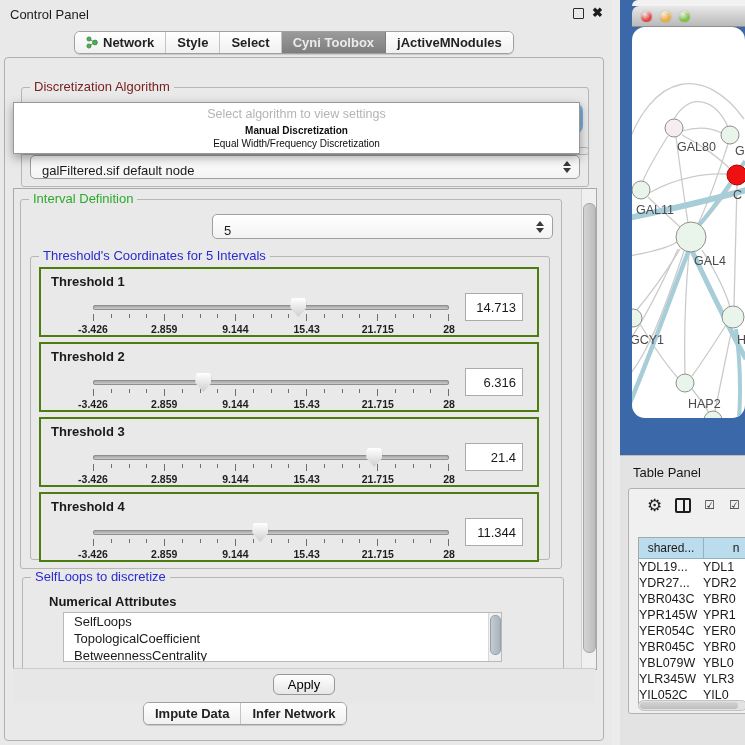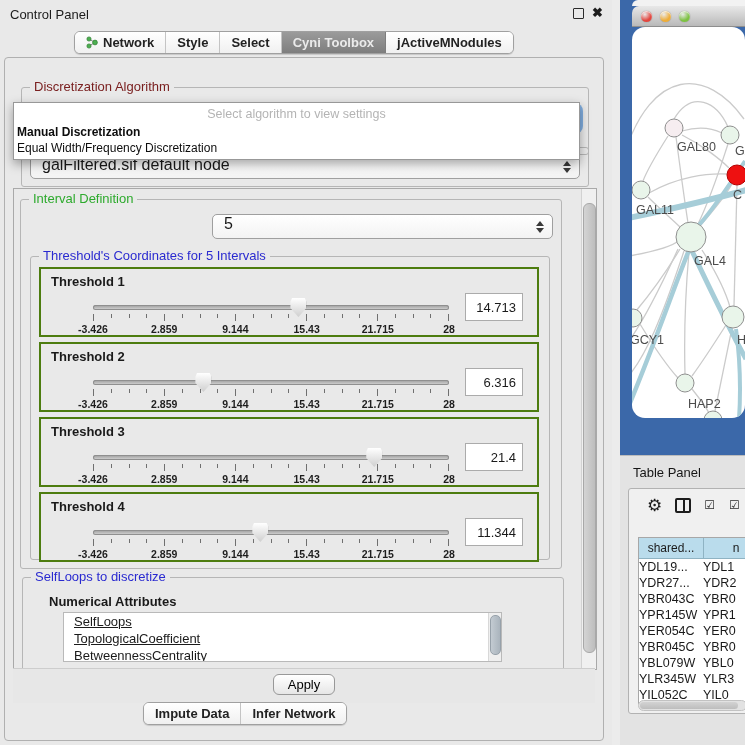--- a/index.html
+++ b/index.html
@@ -18,29 +18,29 @@
   .seg.sel{background:linear-gradient(#9b9b9b,#7e7e7e);color:#ebebeb;border-right-color:#7e7e7e;}
   #top-tabs{left:74px;top:31px;}
   #bottom-tabs{left:143px;top:702px;}
 
   .cp-pane{position:absolute;left:4px;top:57px;width:598px;height:682px;border:1px solid #b0b0b0;border-radius:4px;background:#e9e9e9;}
 
   .group{position:absolute;border:1px solid #b6b6b6;border-radius:3px;}
   .gtitle{position:absolute;top:-9px;left:8px;background:#e9e9e9;padding:0 4px;font-size:13px;white-space:nowrap;}
   .t-green{color:#2daa2d;}.t-blue{color:#2a2ad0;}.t-red{color:#7a2020;}.t-black{color:#141414;}
 
-  .combo{position:absolute;background:linear-gradient(#ffffff,#f3f3f3);border:1px solid #9f9f9f;border-radius:5px;font-size:16px;display:flex;align-items:flex-start;padding:0 26px 0 11px;box-sizing:border-box;}
+  .combo{position:absolute;background:linear-gradient(#ffffff,#f3f3f3);border:1px solid #9f9f9f;border-radius:5px;font-size:13px;display:flex;align-items:flex-end;padding:0 26px 0 11px;box-sizing:border-box;}
   .combo .arrs{position:absolute;right:8px;top:50%;transform:translateY(-50%);display:flex;flex-direction:column;gap:2px;}
   .tri-up{width:0;height:0;border-left:4px solid transparent;border-right:4px solid transparent;border-bottom:5px solid #3a3a3a;}
   .tri-dn{width:0;height:0;border-left:4px solid transparent;border-right:4px solid transparent;border-top:5px solid #3a3a3a;}
   .combo.focus{box-shadow:0 0 0 3px rgba(92,152,219,.75);border-color:#5a8fd0;}
 
   .popup{position:absolute;left:13px;top:82px;width:565px;background:#ffffff;border:1px solid #989898;box-shadow:0 4px 10px rgba(0,0,0,.35);z-index:30;padding:2px 0 3px 0;margin-top:20px;}
   .popup .ph{color:#b4b4b4;text-align:center;font-size:12.5px;padding:2px 0 3px 0;}
-  .popup .item{font-size:12px;color:#0d0d0d;padding:1px 3px;}
+  .popup .item{font-size:10px;color:#0d0d0d;padding:1px 3px;text-align:center;}
   .popup .item.bold{font-weight:bold;}
 
   .scrollwrap{position:absolute;left:13px;top:188px;width:582px;height:480px;border:1px solid #a9a9a9;background:#e9e9e9;overflow:hidden;}
   .vsb{position:absolute;right:0;top:0;width:14px;height:100%;background:#f0f0f0;border-left:1px solid #d2d2d2;}
   .vsb-thumb{position:absolute;left:1px;top:14px;width:11px;height:448px;background:linear-gradient(90deg,#d4d4d4,#bdbdbd);border:1px solid #a8a8a8;border-radius:6px;}
 
   .numrow-label{position:absolute;left:51px;top:18px;font-size:13px;font-weight:bold;margin-top:28px;}
 
   .thr-box{position:relative;margin:0 0 5px 8px;width:500px;height:70px;border:2px solid #4d7c0f;background:#e9e9e9;box-sizing:border-box;text-decoration:underline;}
   .thr-title{position:absolute;left:10px;top:5px;font-size:13px;font-weight:bold;}
@@ -49,21 +49,21 @@
   .thumb{position:absolute;top:-1px;width:16px;height:19px;background:linear-gradient(#ffffff,#cfcfcf);clip-path:polygon(10% 0,90% 0,100% 20%,100% 52%,50% 100%,0 52%,0 20%);filter:drop-shadow(0 0 1px #787878);}
   .ticks{position:absolute;left:0;top:15px;width:100%;display:flex;justify-content:space-between;align-items:flex-start;}
   .tick{width:1px;height:4px;background:#6f6f6f;}
   .tick.major{height:7px;}
   .scale{position:absolute;left:0;top:24px;width:100%;height:12px;}
   .scale span{position:absolute;transform:translateX(-50%);font-size:10.5px;font-weight:bold;color:#1e1e1e;white-space:nowrap;}
   .vbox{position:absolute;right:14px;top:24px;width:58px;height:28px;background:#ffffff;border:1px solid #ababab;font-size:13px;display:flex;align-items:center;justify-content:flex-end;padding-right:6px;box-sizing:border-box;}
 
   .attr-label{position:absolute;left:26px;top:16px;font-size:13px;font-weight:bold;}
   .listbox{position:absolute;left:40px;top:34px;width:437px;height:48px;background:#ffffff;border:1px solid #b9b9b9;overflow:hidden;}
-  .listbox .li{font-size:13px;line-height:17px;padding-left:10px;color:#1a1a1a;white-space:nowrap;text-decoration:underline;}
+  .listbox .li{font-size:13px;line-height:17px;padding-left:10px;color:#1a1a1a;white-space:nowrap;}
   .lsb{position:absolute;right:0;top:0;width:12px;height:100%;background:#efefef;border-left:1px solid #d8d8d8;}
   .lsb-thumb{position:absolute;left:1px;top:2px;width:9px;height:38px;background:linear-gradient(90deg,#c3cbd2,#aab4bd);border:1px solid #97a1aa;border-radius:5px;}
 
   .applyrow{position:absolute;left:13px;top:668px;width:582px;height:34px;border-top:1px solid #cdcdcd;background:#e7e7e7;display:flex;align-items:flex-start;justify-content:center;}
   .btn{margin-top:5px;padding:2px 14px;font-size:13px;background:linear-gradient(#ffffff,#e6e6e6);border:1px solid #989898;border-radius:6px;}
 
   
   .netwin{position:absolute;left:620px;top:0;width:125px;height:455px;background:#3b68a9;}
   .net-titlebar{position:absolute;left:12px;top:6px;width:113px;height:21px;background:linear-gradient(#e8e8e8,#b9b9b9);border-bottom:1px solid #8e8e8e;border-top-left-radius:7px;display:flex;align-items:center;gap:8px;padding-left:9px;box-sizing:border-box;}
   .net-topstrip{position:absolute;left:12px;top:0;width:113px;height:6px;background:#f2f2f2;border-top-left-radius:7px;}

